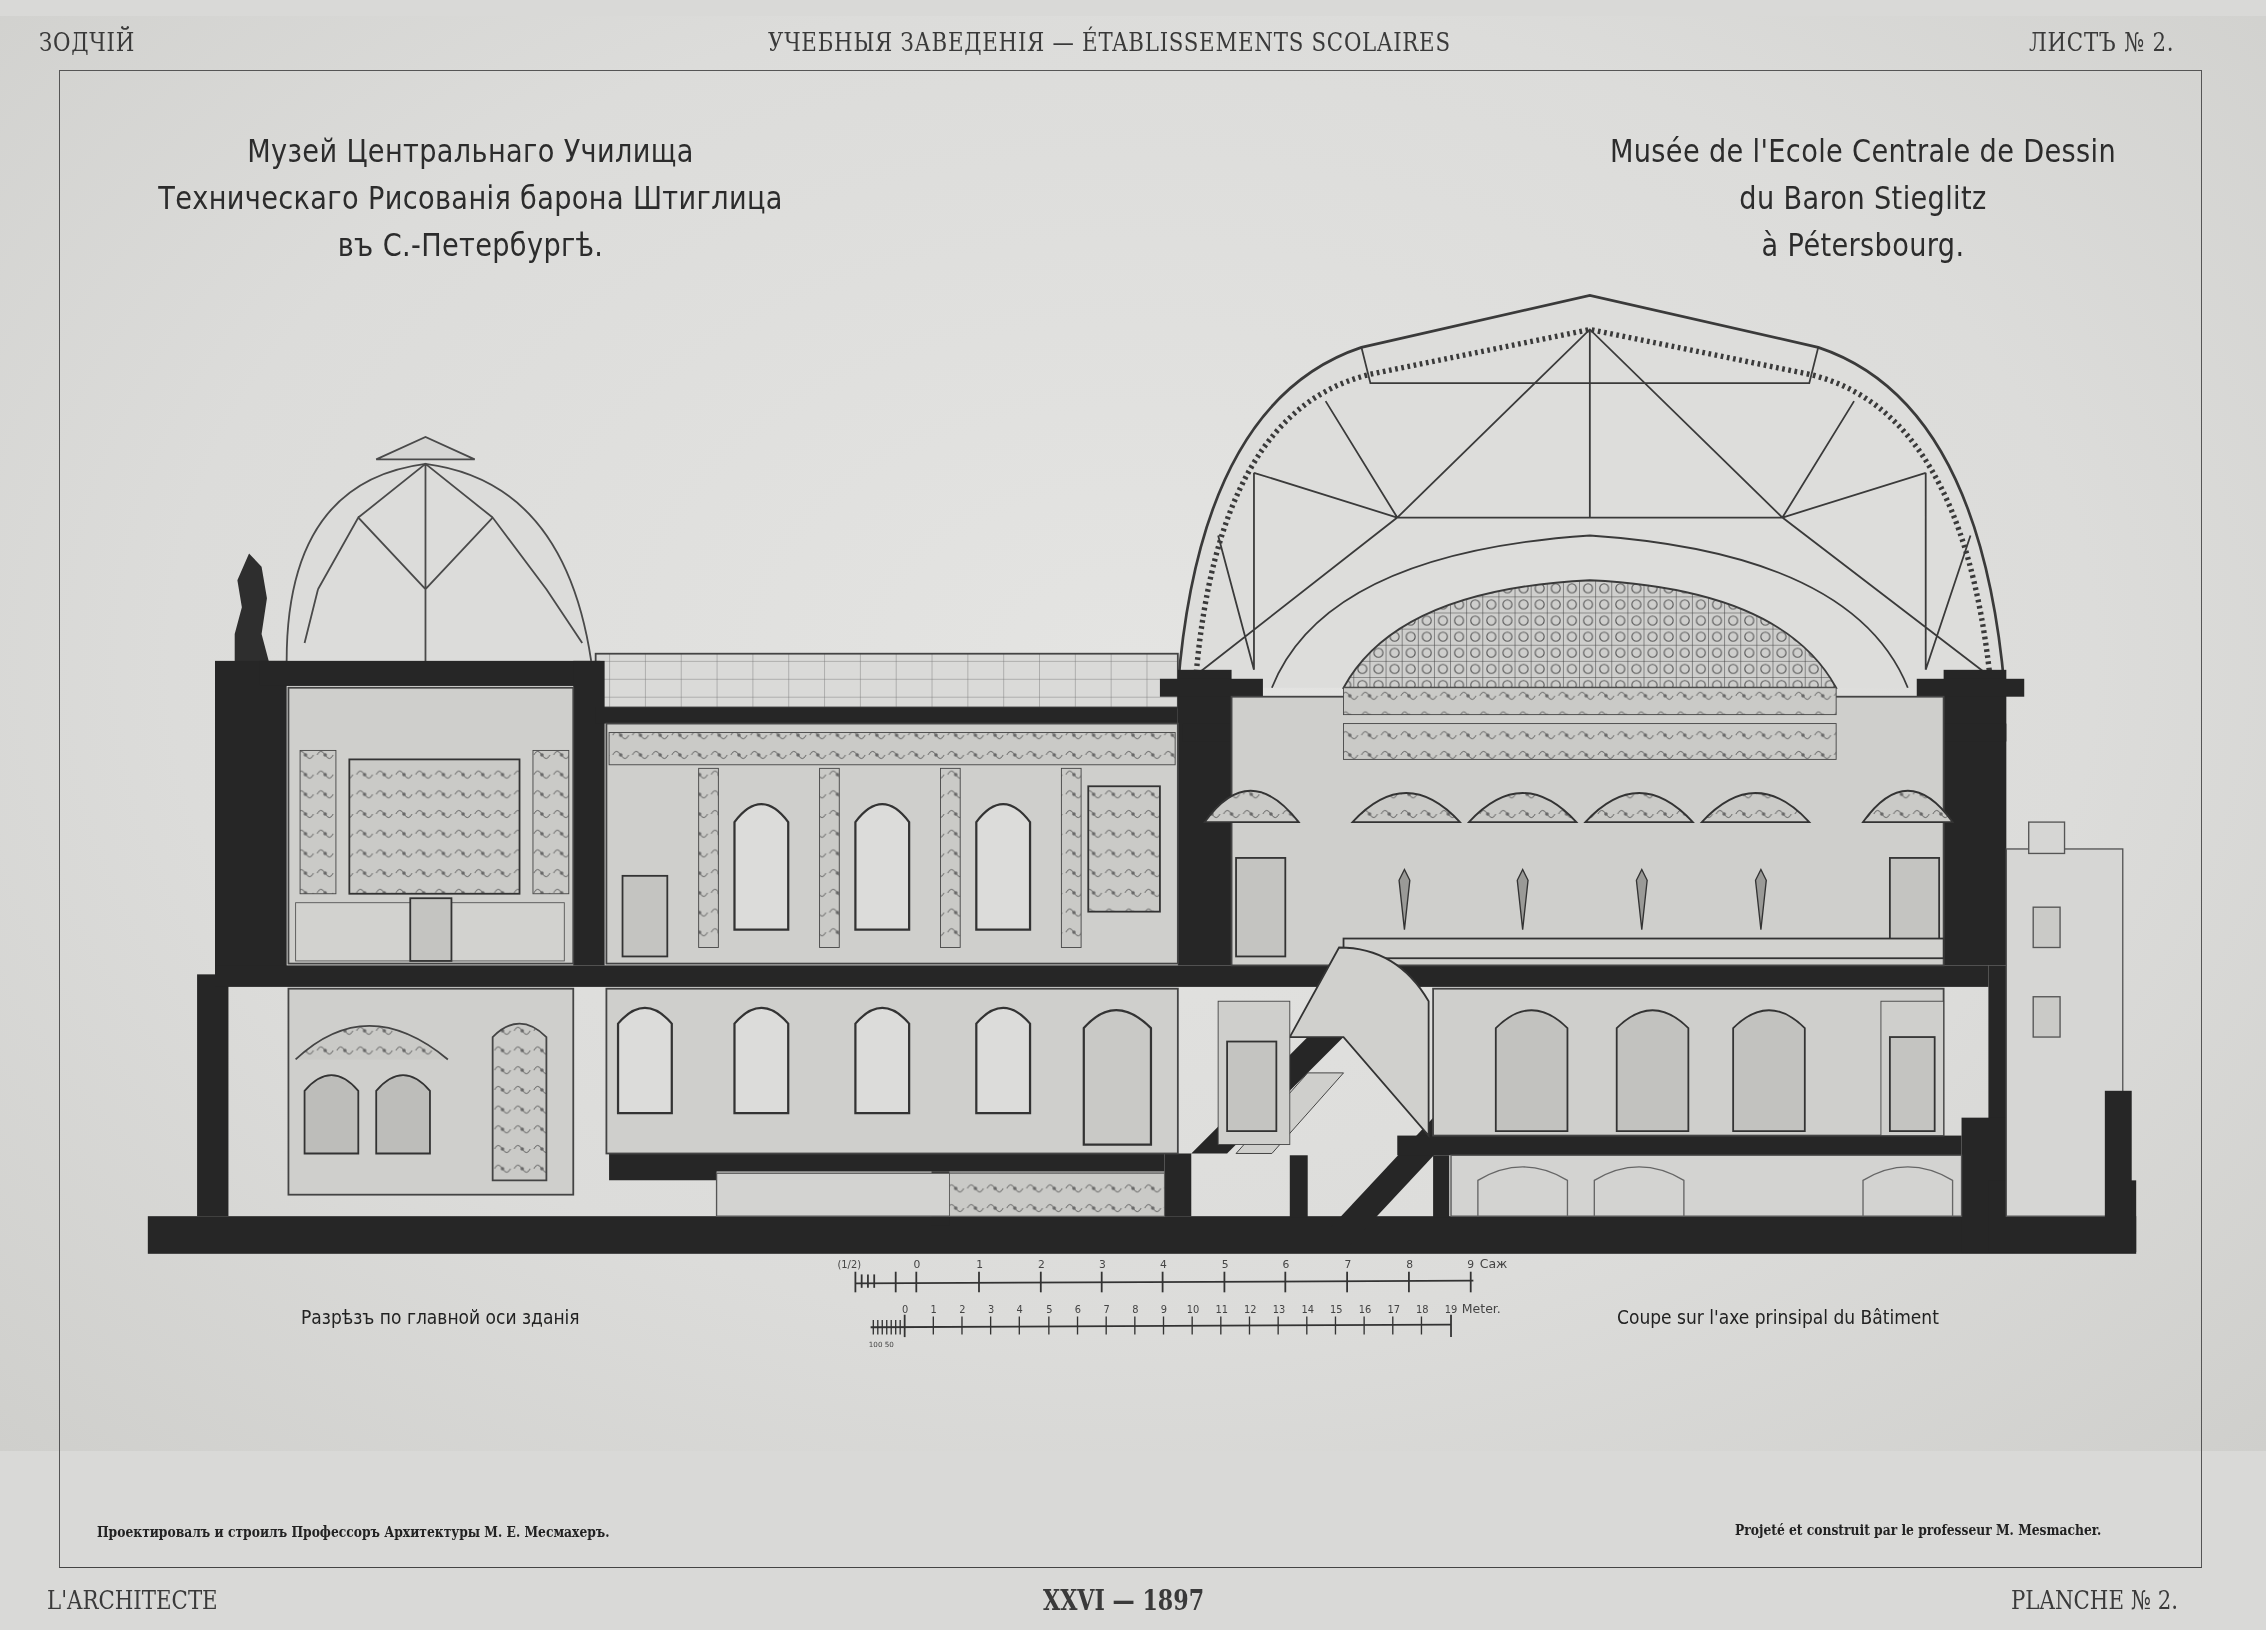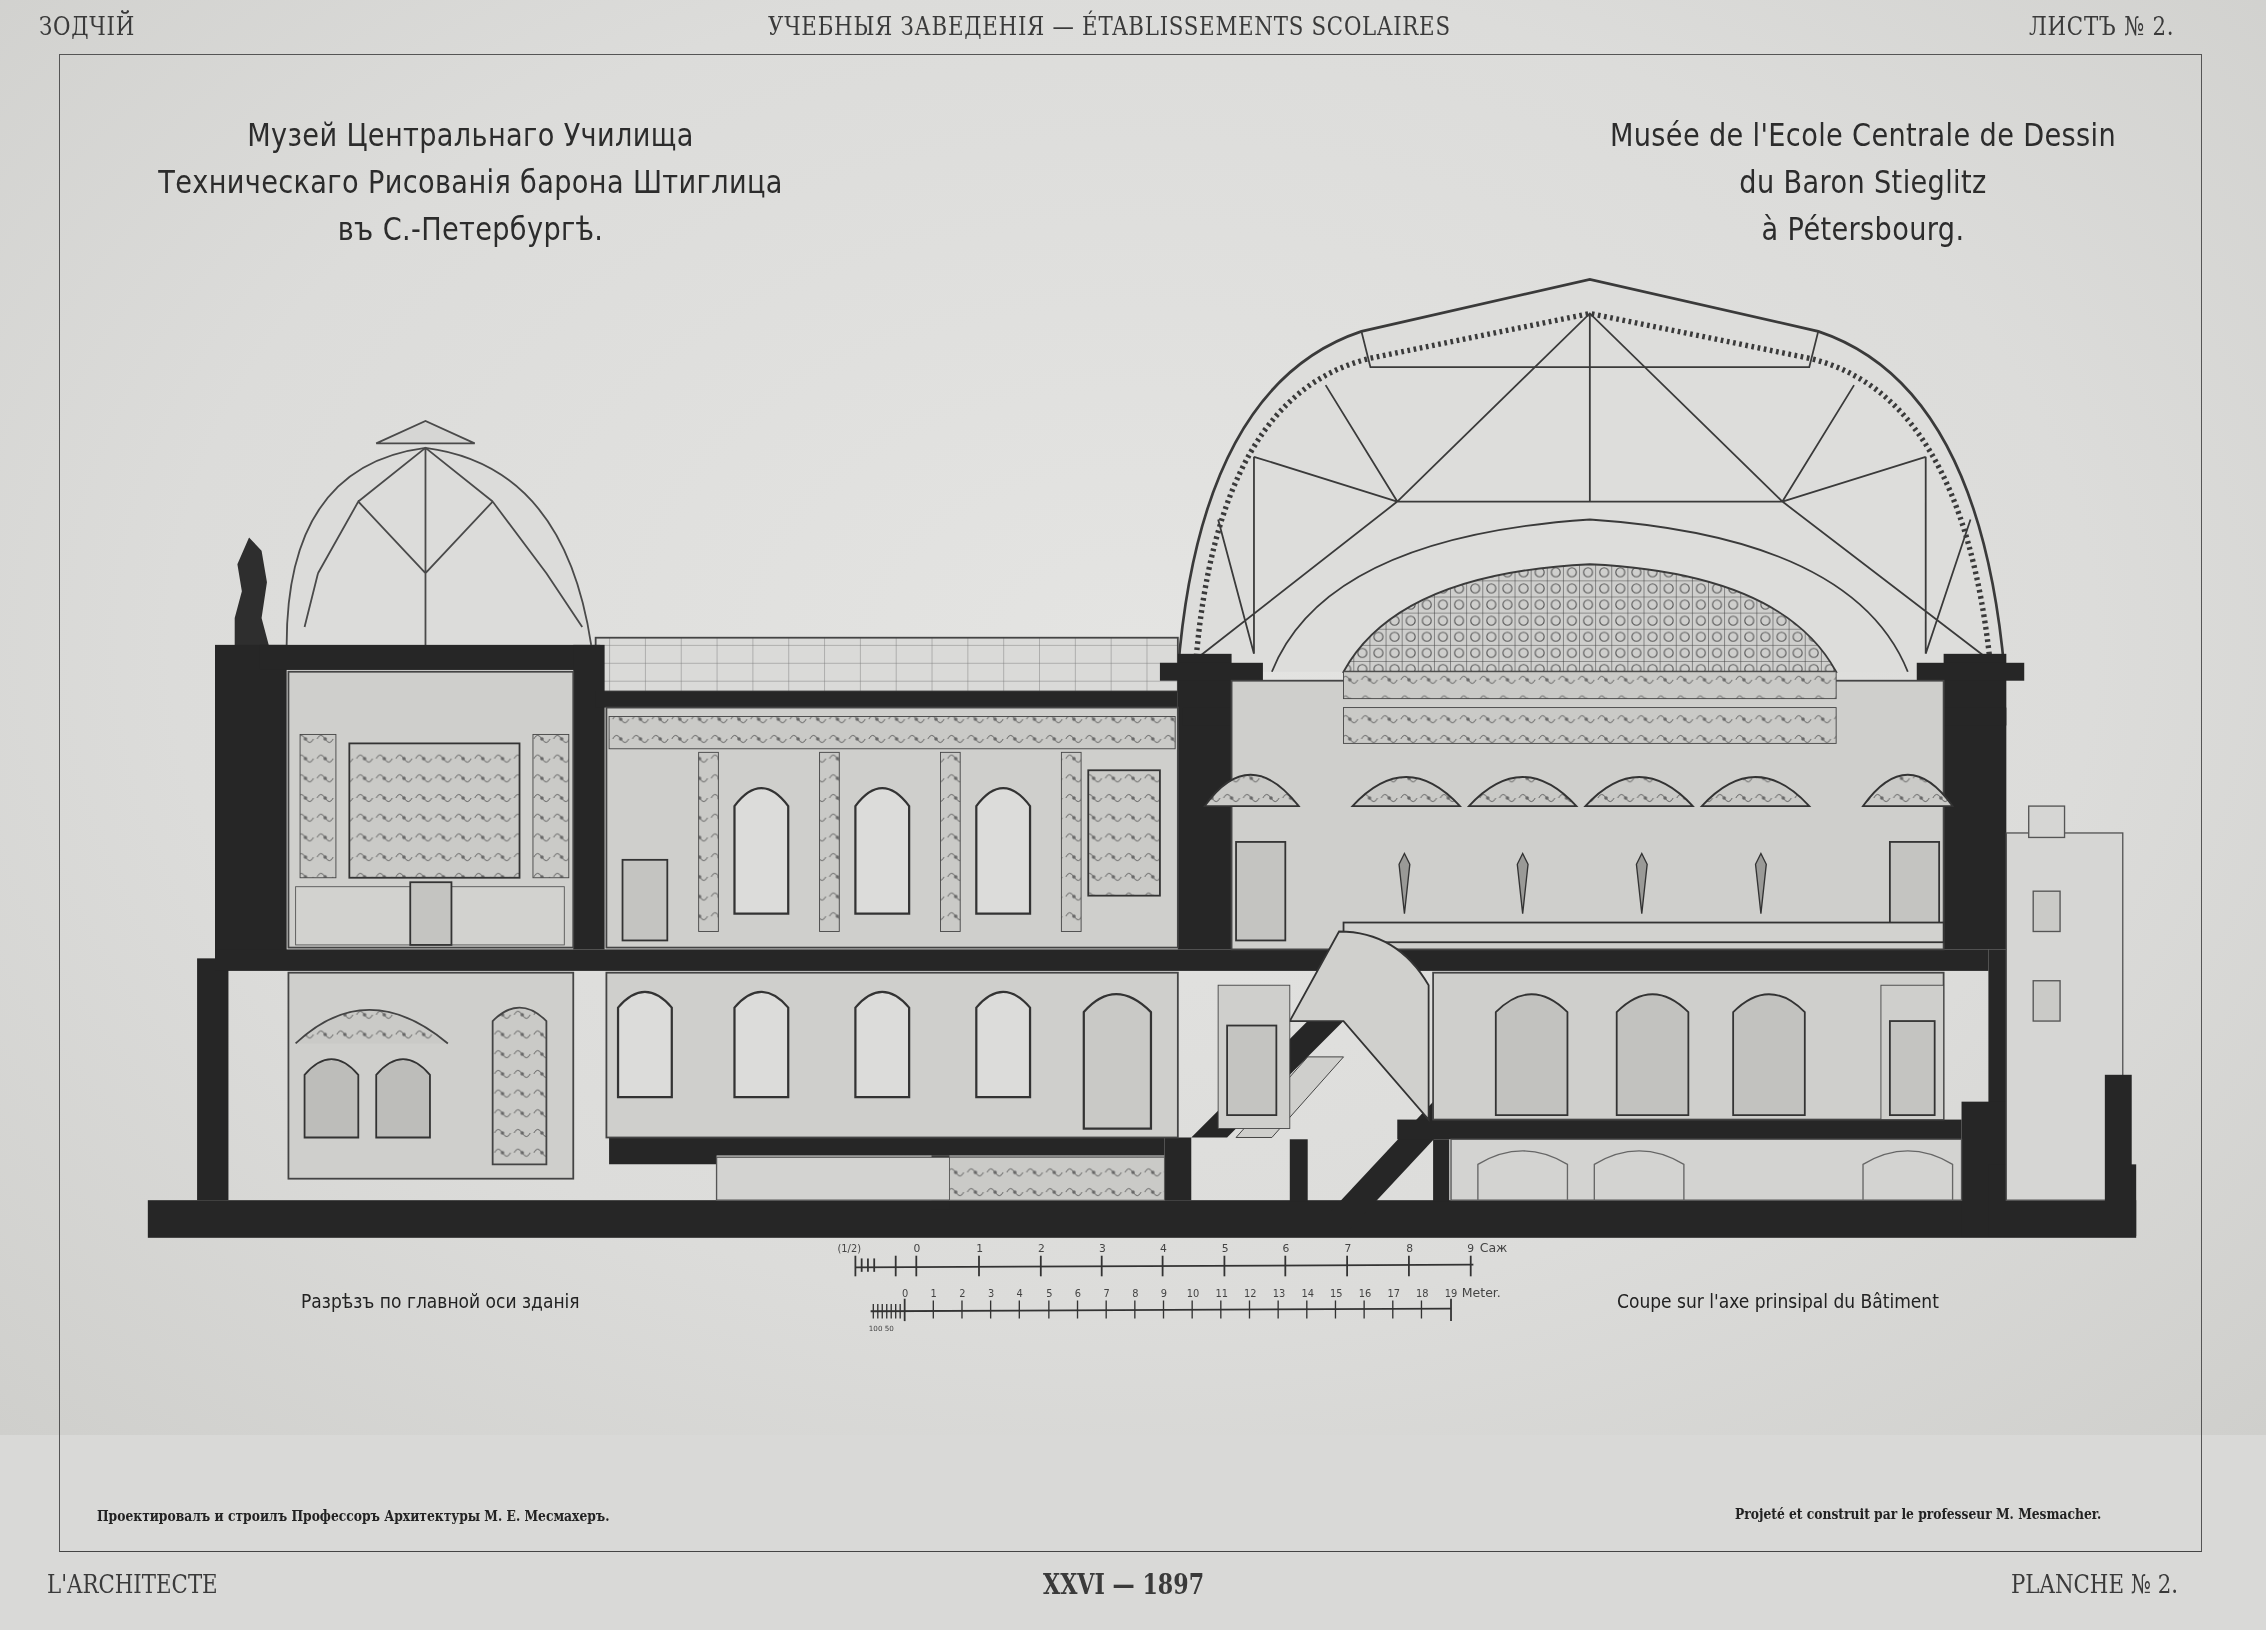--- a/index.html
+++ b/index.html
@@ -1,18 +1,18 @@
 <!DOCTYPE html>
 <html style="font-size:14.3px"><head>
 <meta charset="utf-8">
 <style>
   html,body{margin:0;padding:0;}
   body{width:2267px;height:1631px;background:#d9d9d7;position:relative;overflow:hidden;
        font-family:"DejaVu Serif",serif;color:#2a2a2a;}
-  .page{position:absolute;left:0;top:0;width:2267px;height:1435px;
+  .page{position:absolute;left:0;top:16px;width:2267px;height:1435px;
         background:radial-gradient(ellipse at 50% 45%,#e4e4e2 0%,#dcdcda 60%,#cfcfcc 100%);}
   .hdr{position:absolute;top:10.7px;font-family:"DejaVu Serif",serif;font-size:26px;letter-spacing:0.9px;color:#3a3a3a;transform:scaleX(0.82);transform-origin:left top;}
   .frame{position:absolute;left:59px;top:54px;width:2141px;height:1496px;border:1.8px solid #555;border-bottom:1.8px solid #444;}
   .title{position:absolute;font-family:"DejaVu Sans",sans-serif;font-size:32px;line-height:47px;text-align:center;color:#2c2c2c;letter-spacing:0.4px;transform:scaleX(0.85);}
   .caption{position:absolute;font-family:"DejaVu Sans",sans-serif;font-size:19px;color:#222;transform:scaleX(0.9);transform-origin:left top;}
   .credit{position:absolute;font-family:"DejaVu Serif",serif;font-size:15px;font-weight:bold;color:#222;transform:scaleX(0.82);transform-origin:left top;}
   .ftr{position:absolute;top:1569px;font-family:"DejaVu Serif",serif;font-size:26px;color:#3a3a3a;transform:scaleX(0.82);transform-origin:left top;}
   .ftr.center{font-weight:bold;font-size:27px;}
   svg text{font-family:"DejaVu Sans",sans-serif;}
 </style>

